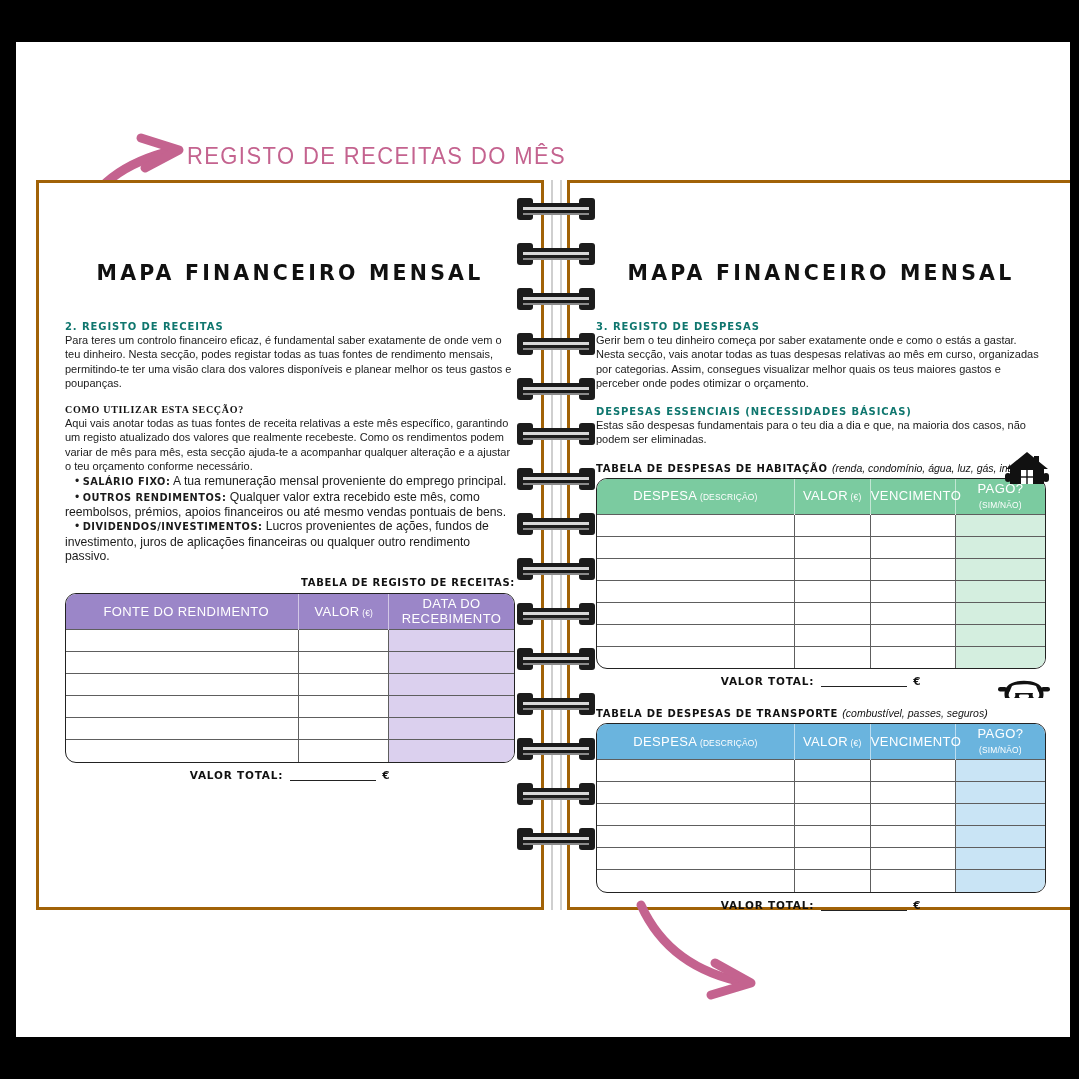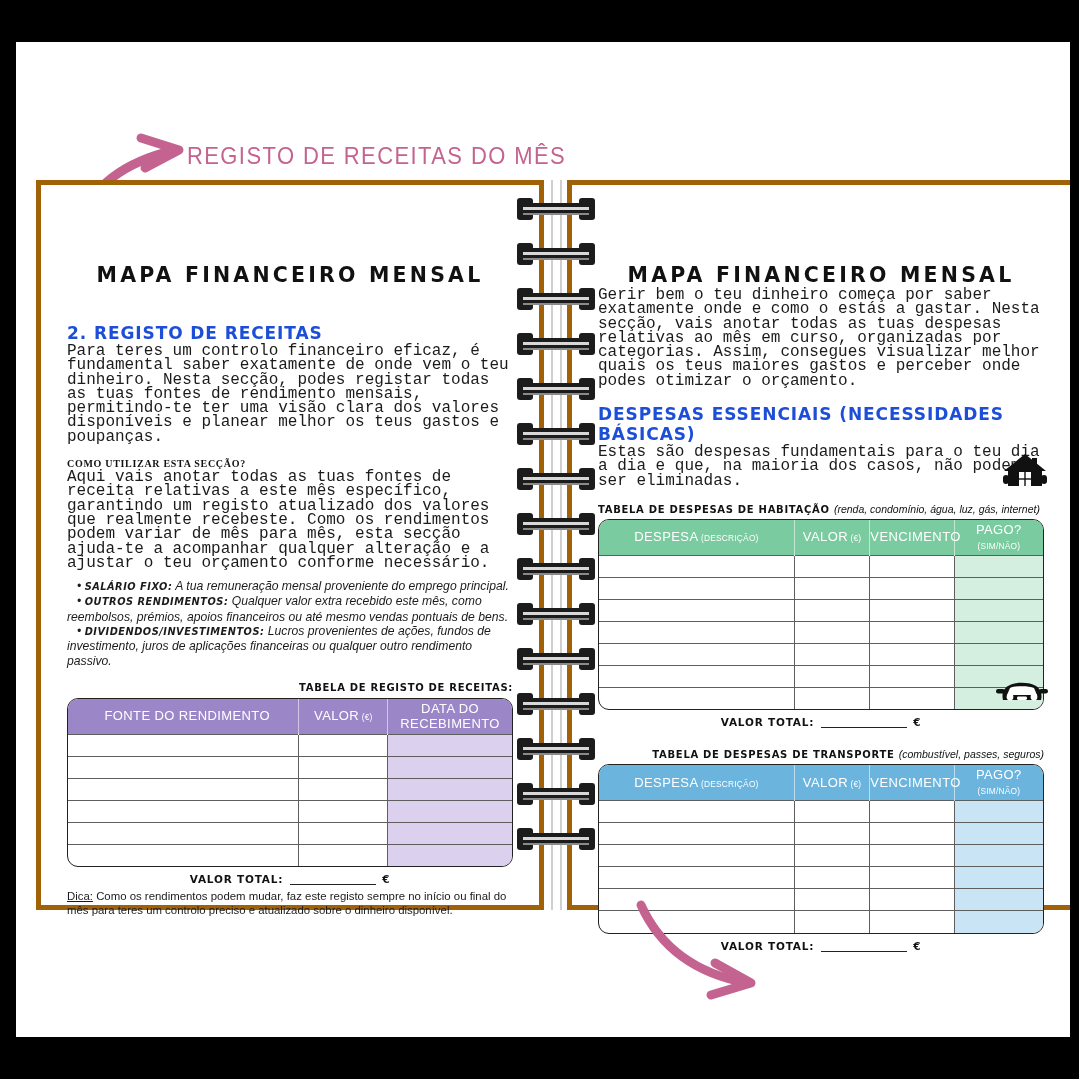--- a/index.html
+++ b/index.html
@@ -63,56 +63,56 @@
   }
   .arrow-bottom { position: absolute; left: 615px; top: 855px; }
 
   
   .page {
     position: absolute;
     top: 138px;
     width: 508px;
     height: 730px;
     background: #ffffff;
-    border: 5px solid #a16207;
+    border: 3px solid #a16207;
   }
   .page.left  { left: 20px; }
   .page.right { left: 551px; }
   .page-inner { position: absolute; left: 0; top: 0; right: 0; bottom: 0; }
 
   .page-title {
     text-align: center;
     font-size: 20.5px;
     font-weight: bold;
     letter-spacing: 3.2px;
     color: #111;
     font-family: "DejaVu Sans", sans-serif;
   }
 
   .sec-h {
-    font-size: 17px;
+    font-size: 10px;
     font-weight: bold;
     letter-spacing: .9px;
-    color: #1d4ed8;
+    color: #0f766e;
     font-family: "DejaVu Sans", sans-serif;
   }
   .sub-h {
     font-size: 10px;
     font-weight: bold;
     letter-spacing: .7px;
     color: #111;
     font-family: "DejaVu Sans", sans-serif;
   }
   .body-t {
-    font-size: 16px;
+    font-size: 11px;
     line-height: 14.3px;
     color: #1b1b1b;
-    font-family: Liberation Mono, monospace;
-  }
-  .bullets { margin-top: 9px; font-style: italic; }
+    font-family: Liberation Sans, sans-serif;
+  }
+  .bullets { margin-top: 1px; }
   .bullets .bl {
     font-size: 12.2px;
     line-height: 14.3px;
     color: #1b1b1b;
     text-indent: 10px;
   }
   .bullets .bl b {
     font-size: 9.8px;
     letter-spacing: .5px;
     font-family: "DejaVu Sans", sans-serif;
@@ -286,31 +286,28 @@
             </tbody>
         </table>
       </div>
 
       <div class="total-line">
         <span>VALOR TOTAL:</span>
         <span class="blank"></span>
         <span>€</span>
       </div>
 
-      <div class="dica" style="margin-top:5px;">
-        <u>Dica:</u>
-        <span>Como os rendimentos podem mudar, faz este registo sempre no início ou final do mês para teres um controlo preciso e atualizado sobre o dinheiro disponível.</span>
-      </div>
     </div>
   </div>
 
   <div class="page right">
     <div class="page-inner" style="padding:0 26px;">
       <div class="page-title" style="margin-top:78px;">MAPA FINANCEIRO MENSAL</div>
 
+      <div class="sec-h" style="margin-top:36px;">3. REGISTO DE DESPESAS</div>
       <div class="body-t" style="margin-top:1px;">Gerir bem o teu dinheiro começa por saber exatamente onde e como o estás a gastar. Nesta secção, vais anotar todas as tuas despesas relativas ao mês em curso, organizadas por categorias. Assim, consegues visualizar melhor quais os teus maiores gastos e perceber onde podes otimizar o orçamento.</div>
 
       <div class="sec-h" style="margin-top:16px;">DESPESAS ESSENCIAIS (NECESSIDADES BÁSICAS)</div>
       <div class="body-t" style="margin-top:1px;">Estas são despesas fundamentais para o teu dia a dia e que, na maioria dos casos, não podem ser eliminadas.</div>
 
       <svg class="icon-abs" style="right:22px; top:267px;" width="46" height="38" viewBox="0 0 46 38">
         <path d="M23 2 L44 19 L40 19 L40 34 L6 34 L6 19 L2 19 Z" fill="#111"></path>
         <rect x="30" y="6" width="5" height="9" fill="#111"></rect>
         <rect x="1" y="23" width="6" height="9" rx="3" fill="#111"></rect>
         <rect x="39" y="23" width="6" height="9" rx="3" fill="#111"></rect>
@@ -390,21 +387,21 @@
       <svg class="icon-abs" style="right:22px; top:493px;" width="52" height="32" viewBox="0 0 52 32">
         <path d="M7 22 C5 14 9 9 14 7 C20 4 32 4 38 7 C43 9 47 14 45 22 Z" fill="#111"></path>
         <path d="M14 10 C19 7.5 33 7.5 38 10 L41 17 L11 17 Z" fill="#fff"></path>
         <rect x="0" y="11" width="9" height="4.5" rx="2.2" fill="#111"></rect>
         <rect x="43" y="11" width="9" height="4.5" rx="2.2" fill="#111"></rect>
         <circle cx="14" cy="19" r="3.4" fill="#fff"></circle>
         <circle cx="38" cy="19" r="3.4" fill="#fff"></circle>
         <rect x="21" y="18.5" width="10" height="3.4" rx="1.4" fill="#fff"></rect>
       </svg>
 
-      <div class="tbl-cap" style="margin-top:20px;text-align:right;">
+      <div class="tbl-cap" style="margin-top:20px;">
         <span>TABELA DE DESPESAS DE TRANSPORTE</span>
         <span class="ital">(combustível, passes, seguros)</span>
       </div>
 
       <div class="tblwrap" style="margin-top:4px;">
         <table class="grid">
           <thead>
             <tr>
               <th id="t-c0" style="width: 44%; background: rgb(106, 180, 222);">DESPESA<small> (DESCRIÇÃO)</small></th>
               <th id="t-c1" style="width: 17%; background: rgb(106, 180, 222);">VALOR<small> (€)</small></th>

